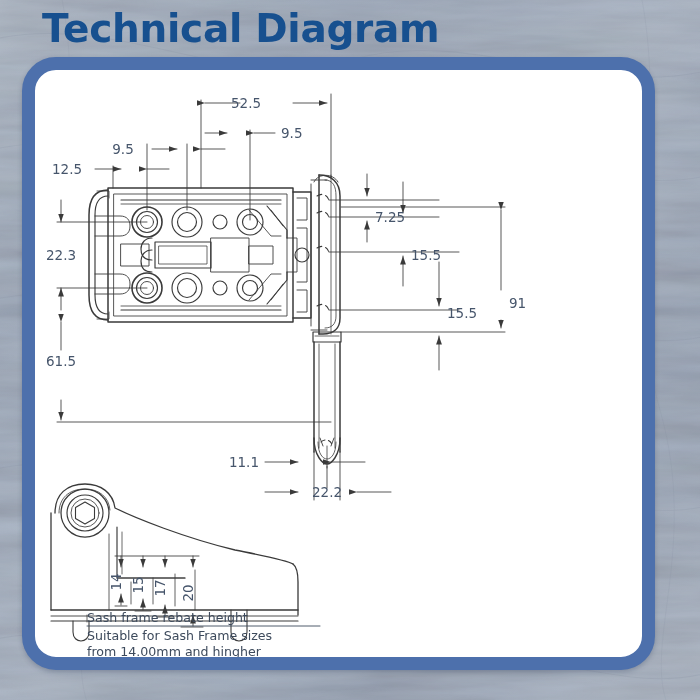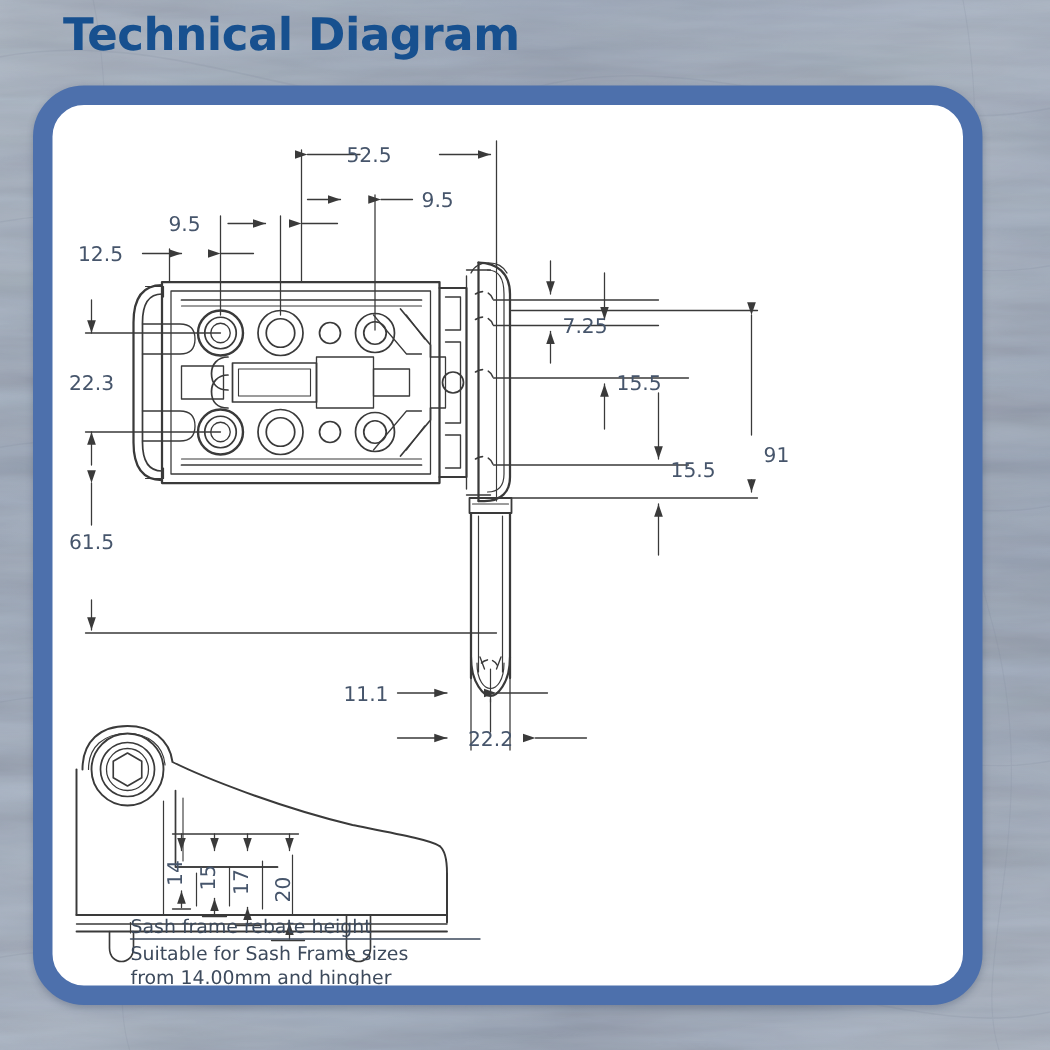--- a/index.html
+++ b/index.html
@@ -20,21 +20,21 @@
   #bg-texture {
     position: absolute;
     inset: 0;
     width: 700px;
     height: 700px;
   }
   #page-title {
     position: absolute;
     left: 42px;
     top: 6px;
-    font-size: 30px;
+    font-size: 39px;
     font-weight: bold;
     color: #17508f;
     letter-spacing: -0.3px;
     font-family: "DejaVu Sans", sans-serif;
     white-space: nowrap;
   }
   #frame {
     position: absolute;
     left: 22px;
     top: 57px;

